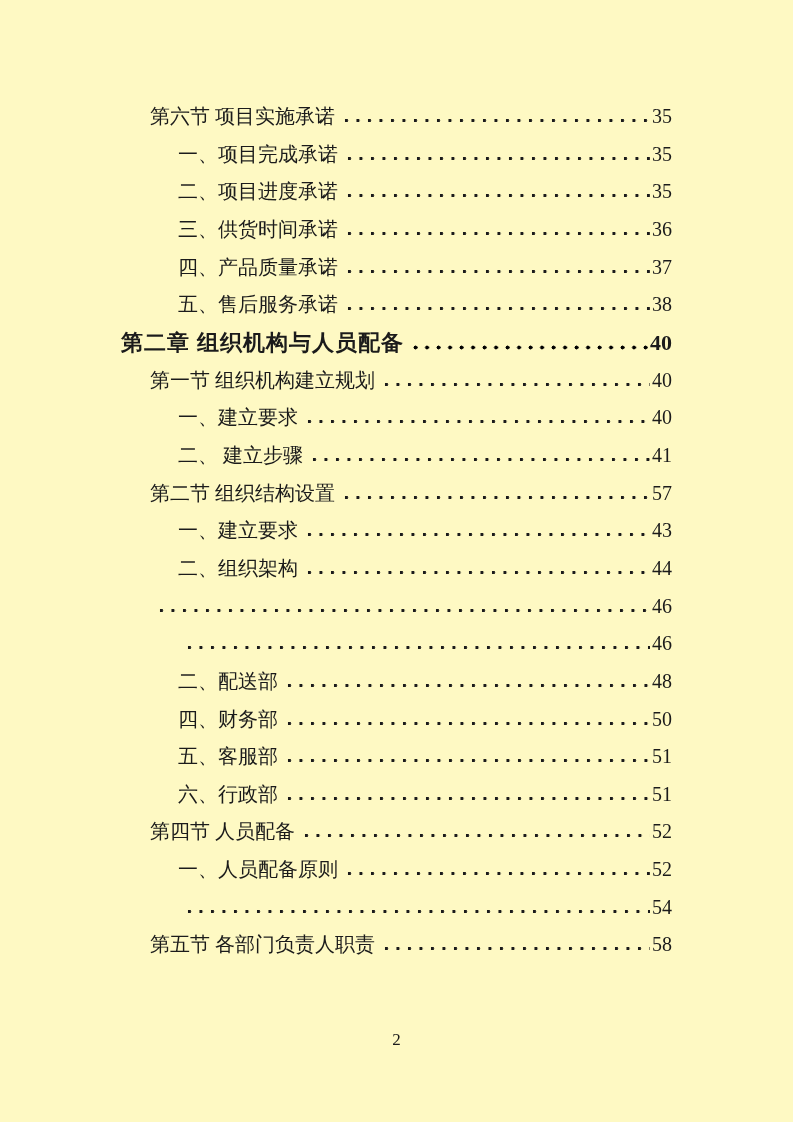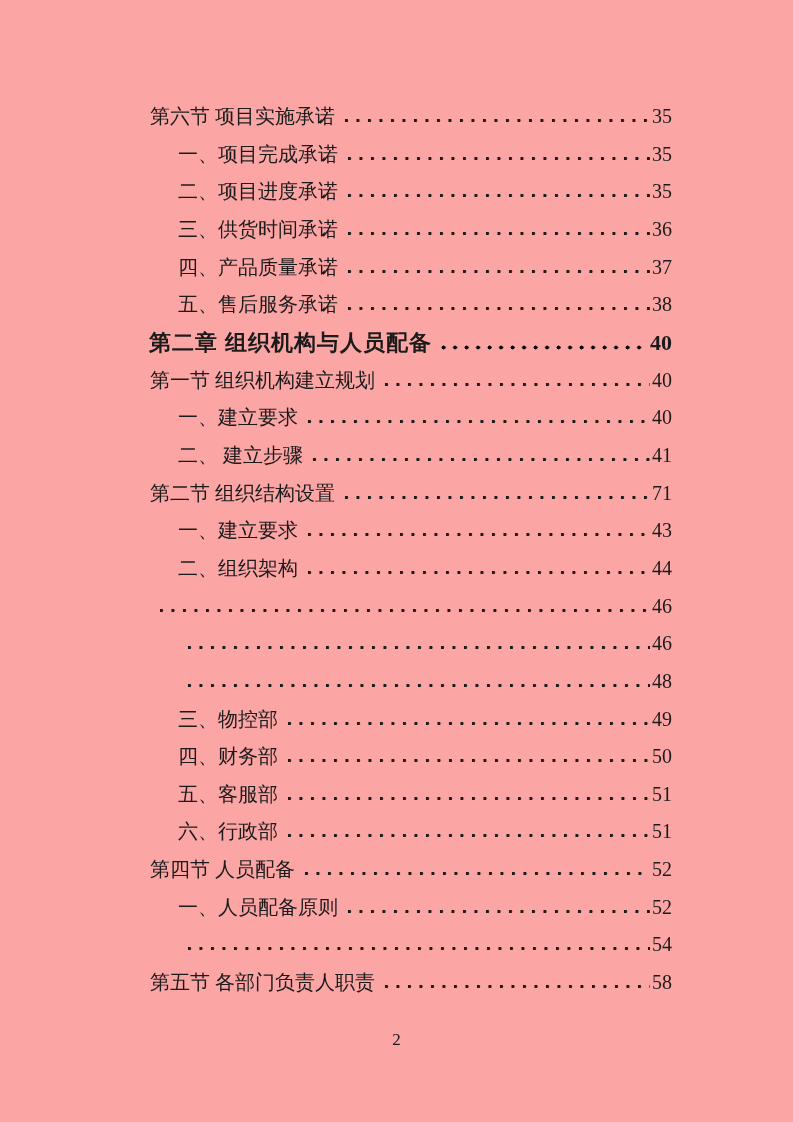--- a/index.html
+++ b/index.html
@@ -4,21 +4,21 @@
 <style>
   html, body {
     margin: 0;
     padding: 0;
     background: #ffffff;
   }
   .page {
     position: relative;
     width: 793px;
     height: 1122px;
-    background: #fca5a5;
+    background: #fef9c3;
     overflow: hidden;
     font-family: "Liberation Serif", "DejaVu Serif", serif;
     color: #1b1b1b;
   }
   .toc {
     position: absolute;
     left: 121px;
     top: 98px;
     width: 551px;
   }
@@ -27,21 +27,20 @@
     align-items: baseline;
     height: 37.66px;
     line-height: 37.66px;
     font-size: 20px;
   }
   .toc-row.level-chapter {
     font-weight: bold;
     font-size: 22px;
     font-family: "Liberation Sans", "DejaVu Sans", sans-serif;
     letter-spacing: 1px;
-    margin-left: 28px;
   }
   .toc-row.level-chapter .toc-page {
     font-family: "Liberation Serif", "DejaVu Serif", serif;
     letter-spacing: 0;
   }
   .toc-row.level-section { padding-left: 29px; }
   .toc-row.level-sub     { padding-left: 57px; justify-content: flex-end; }
   .toc-label {
     flex: 0 0 auto;
     white-space: pre;
@@ -136,21 +135,21 @@
 
   <div class="toc-row level-sub">
     <span class="toc-label">二、 建立步骤</span>
     <span class="toc-leader"></span>
     <span class="toc-page">41</span>
   </div>
 
   <div class="toc-row level-section">
     <span class="toc-label">第二节 组织结构设置</span>
     <span class="toc-leader"></span>
-    <span class="toc-page">71</span>
+    <span class="toc-page">57</span>
   </div>
 
   <div class="toc-row level-sub">
     <span class="toc-label">一、建立要求</span>
     <span class="toc-leader"></span>
     <span class="toc-page">43</span>
   </div>
 
   <div class="toc-row level-sub">
     <span class="toc-label">二、组织架构</span>
@@ -162,29 +161,25 @@
     <span class="toc-leader"></span>
     <span class="toc-page">46</span>
   </div>
 
   <div class="toc-row level-sub">
     <span class="toc-leader"></span>
     <span class="toc-page">46</span>
   </div>
 
   <div class="toc-row level-sub">
+    <span class="toc-label">二、配送部</span>
     <span class="toc-leader"></span>
     <span class="toc-page">48</span>
   </div>
 
-  <div class="toc-row level-sub">
-    <span class="toc-label">三、物控部</span>
-    <span class="toc-leader"></span>
-    <span class="toc-page">49</span>
-  </div>
 
   <div class="toc-row level-sub">
     <span class="toc-label">四、财务部</span>
     <span class="toc-leader"></span>
     <span class="toc-page">50</span>
   </div>
 
   <div class="toc-row level-sub">
     <span class="toc-label">五、客服部</span>
     <span class="toc-leader"></span>

